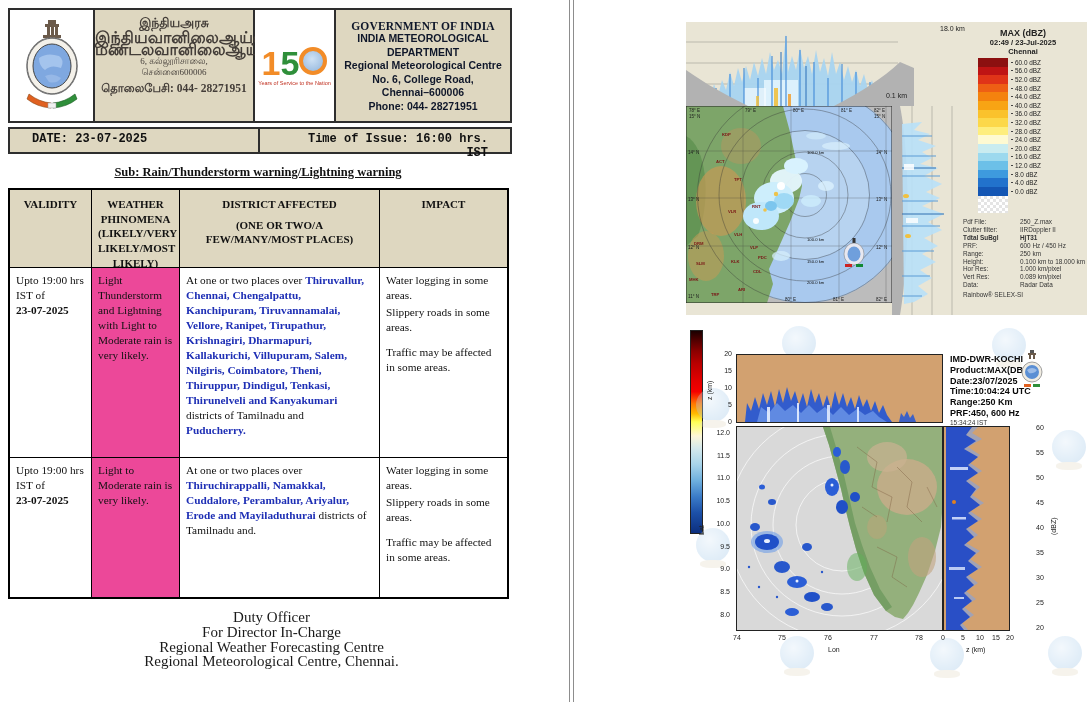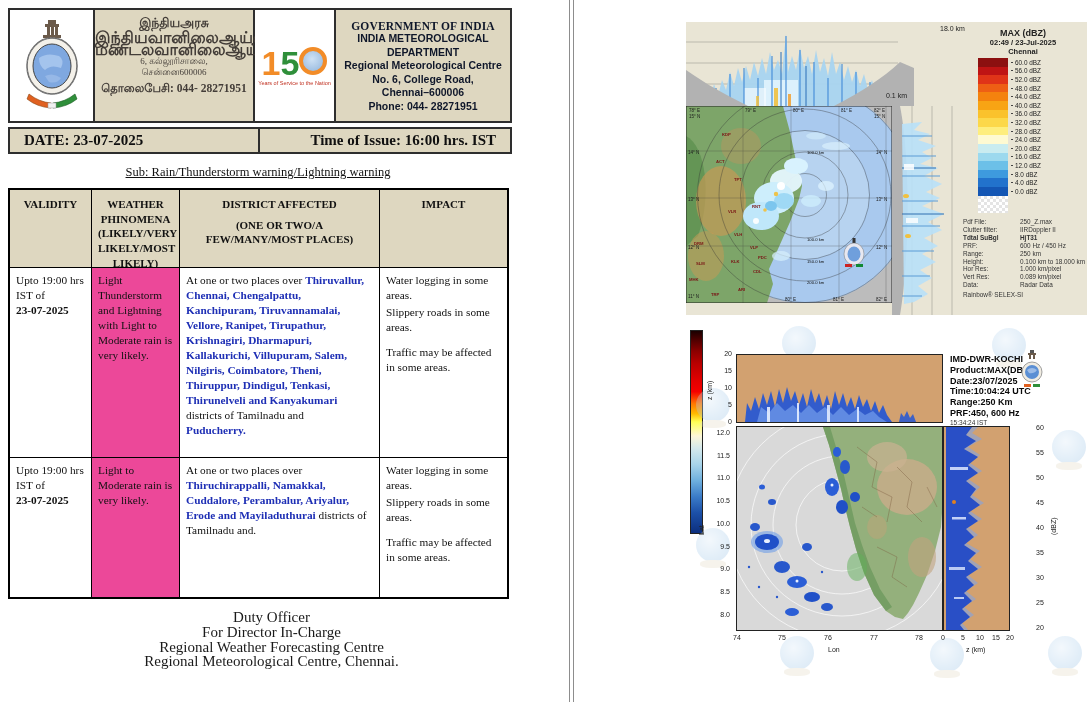--- a/index.html
+++ b/index.html
@@ -16,24 +16,24 @@
   .t2{font-size:16px;font-weight:bold;line-height:12px}
   .t3{font-size:9px;line-height:11px}
   .t4{font-size:11.5px;font-weight:bold;margin-top:4px}
   .eng{flex:1;text-align:center;padding-top:10px;color:#0f172a}
   .e1{font-size:11.5px;font-weight:bold;letter-spacing:.2px}
   .e2{font-family:"Liberation Sans",sans-serif;font-size:10.5px;font-weight:bold;line-height:13.5px}
   .logocell{width:85px;background:#fff;display:flex;align-items:center;justify-content:center}
   .logo150cell{width:81px;background:#fff;display:flex;align-items:center;justify-content:center}
   
   .daterow{left:8px;top:127px;width:500px;height:23px;border:2px solid #2e2e2e;display:flex;background:#ded7c0}
-  .dcell{box-sizing:border-box;font-family:Liberation Serif, serif;font-weight:bold;font-size:15px;padding:3px 14px;color:#101010}
+  .dcell{box-sizing:border-box;font-family:Liberation Mono, monospace;font-weight:bold;font-size:12px;padding:3px 22px;color:#101010}
   .dcell.l{width:250px;border-right:2px solid #2e2e2e}
   .dcell.r{flex:1;text-align:right}
-  .subject{left:8px;top:165px;width:500px;text-align:center;font-weight:normal;font-size:12.5px;text-decoration:underline}
+  .subject{left:8px;top:165px;width:500px;text-align:center;font-weight:bold;font-size:12.5px;text-decoration:underline}
   
   .wtable{left:8px;top:188px;width:497px;display:grid;grid-template-columns:82px 88px 200px 127px;grid-template-rows:78px 190px 139px;border:2px solid #000;background:#fff}
   .cell{border-right:1.5px solid #000;border-bottom:1.5px solid #000;box-sizing:border-box;padding:5px 6px;font-size:11.3px;line-height:1.33;overflow:hidden}
   .cell.lastc{border-right:none}
   .cell.lastr{border-bottom:none}
   .th{background:#ded7c0;text-align:center;font-weight:bold;font-size:11px;padding-top:7px}
   .yellow{background:#ec4899}
   .bluet{color:#1e2fb5;font-weight:bold}
   .imp{margin:0 0 2px 0}
   .imp3{margin-top:10px}

